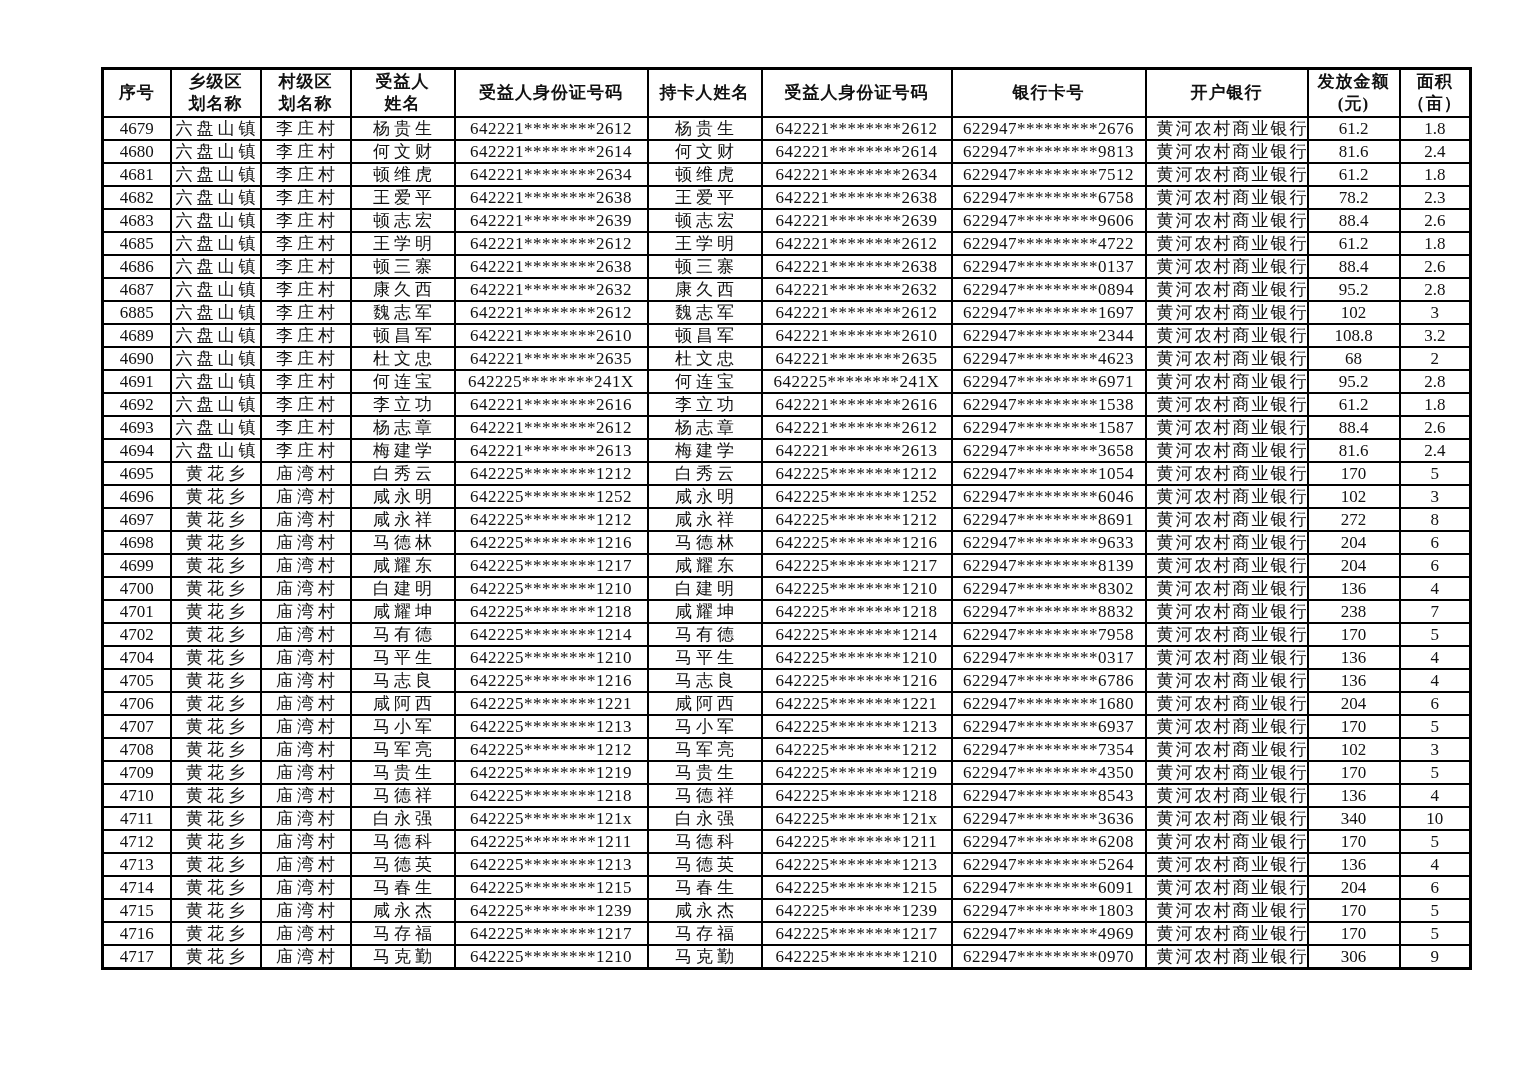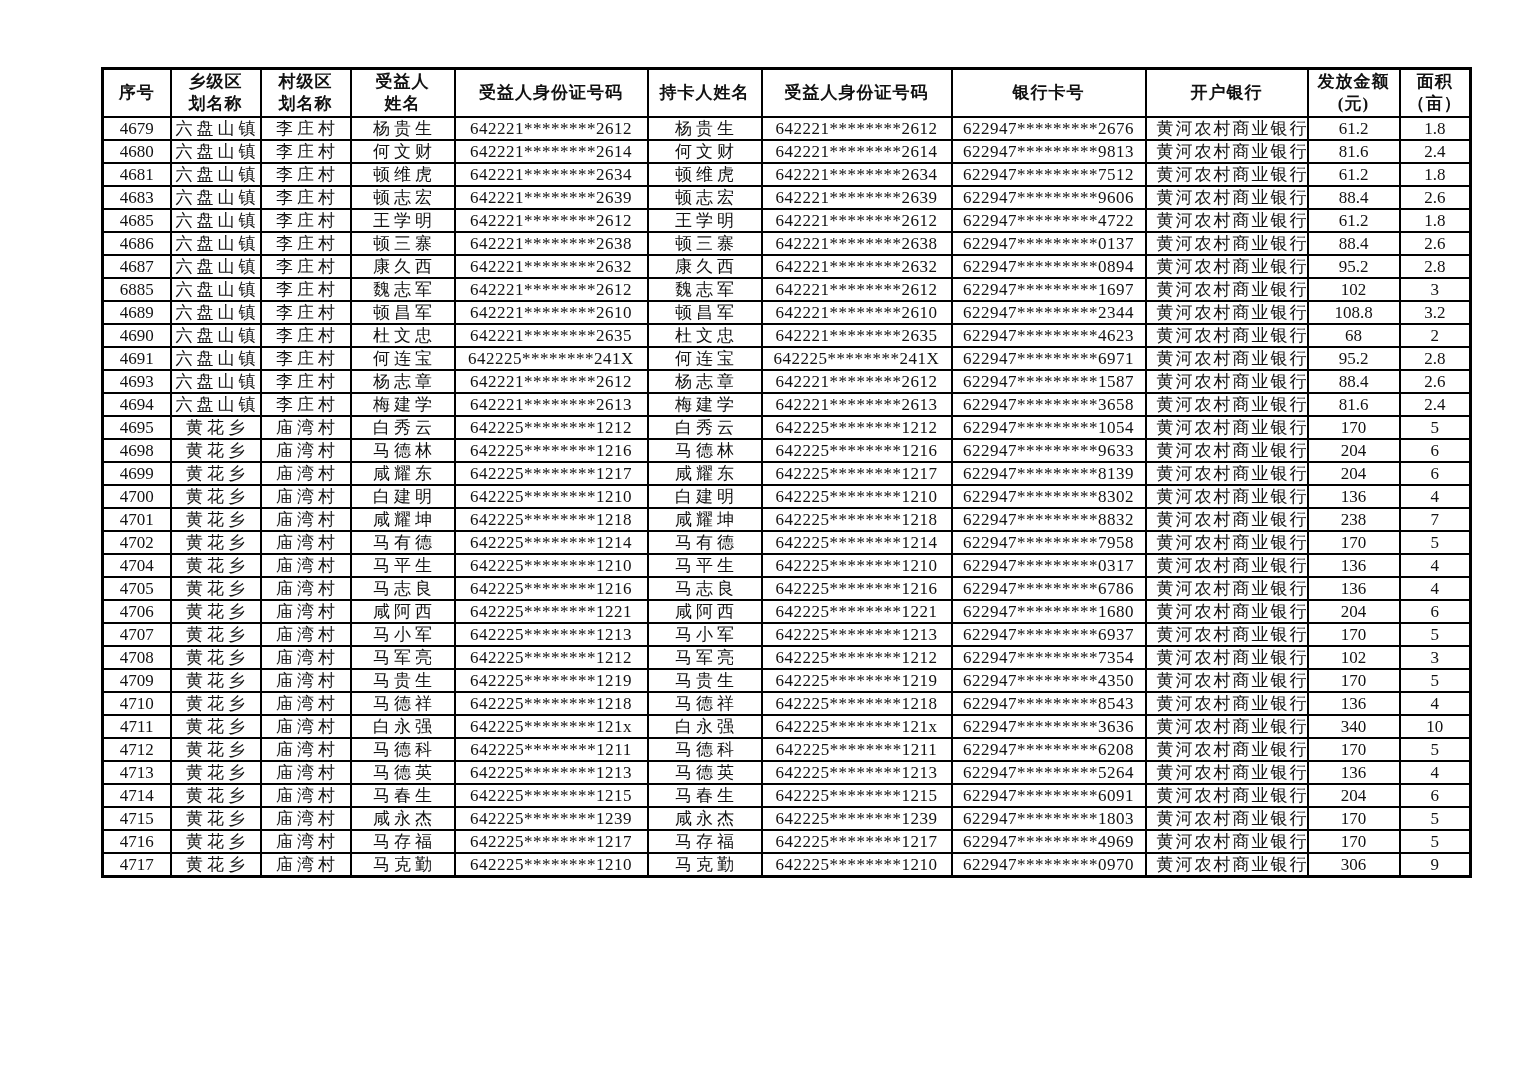--- a/index.html
+++ b/index.html
@@ -102,20 +102,33 @@
           <td class="c3">顿维虎</td>
           <td class="c4">642221********2634</td>
           <td class="c5">顿维虎</td>
           <td class="c6">642221********2634</td>
           <td class="c7">622947*********7512</td>
           <td class="c8">黄河农村商业银行</td>
           <td class="c9">61.2</td>
           <td class="c10">1.8</td>
         </tr>
         <tr>
+          <td class="c0">4682</td>
+          <td class="c1">六盘山镇</td>
+          <td class="c2">李庄村</td>
+          <td class="c3">王爱平</td>
+          <td class="c4">642221********2638</td>
+          <td class="c5">王爱平</td>
+          <td class="c6">642221********2638</td>
+          <td class="c7">622947*********6758</td>
+          <td class="c8">黄河农村商业银行</td>
+          <td class="c9">78.2</td>
+          <td class="c10">2.3</td>
+        </tr>
+        <tr>
           <td class="c0">4683</td>
           <td class="c1">六盘山镇</td>
           <td class="c2">李庄村</td>
           <td class="c3">顿志宏</td>
           <td class="c4">642221********2639</td>
           <td class="c5">顿志宏</td>
           <td class="c6">642221********2639</td>
           <td class="c7">622947*********9606</td>
           <td class="c8">黄河农村商业银行</td>
           <td class="c9">88.4</td>
@@ -206,20 +219,33 @@
           <td class="c3">何连宝</td>
           <td class="c4">642225********241X</td>
           <td class="c5">何连宝</td>
           <td class="c6">642225********241X</td>
           <td class="c7">622947*********6971</td>
           <td class="c8">黄河农村商业银行</td>
           <td class="c9">95.2</td>
           <td class="c10">2.8</td>
         </tr>
         <tr>
+          <td class="c0">4692</td>
+          <td class="c1">六盘山镇</td>
+          <td class="c2">李庄村</td>
+          <td class="c3">李立功</td>
+          <td class="c4">642221********2616</td>
+          <td class="c5">李立功</td>
+          <td class="c6">642221********2616</td>
+          <td class="c7">622947*********1538</td>
+          <td class="c8">黄河农村商业银行</td>
+          <td class="c9">61.2</td>
+          <td class="c10">1.8</td>
+        </tr>
+        <tr>
           <td class="c0">4693</td>
           <td class="c1">六盘山镇</td>
           <td class="c2">李庄村</td>
           <td class="c3">杨志章</td>
           <td class="c4">642221********2612</td>
           <td class="c5">杨志章</td>
           <td class="c6">642221********2612</td>
           <td class="c7">622947*********1587</td>
           <td class="c8">黄河农村商业银行</td>
           <td class="c9">88.4</td>
@@ -245,20 +271,46 @@
           <td class="c3">白秀云</td>
           <td class="c4">642225********1212</td>
           <td class="c5">白秀云</td>
           <td class="c6">642225********1212</td>
           <td class="c7">622947*********1054</td>
           <td class="c8">黄河农村商业银行</td>
           <td class="c9">170</td>
           <td class="c10">5</td>
         </tr>
         <tr>
+          <td class="c0">4696</td>
+          <td class="c1">黄花乡</td>
+          <td class="c2">庙湾村</td>
+          <td class="c3">咸永明</td>
+          <td class="c4">642225********1252</td>
+          <td class="c5">咸永明</td>
+          <td class="c6">642225********1252</td>
+          <td class="c7">622947*********6046</td>
+          <td class="c8">黄河农村商业银行</td>
+          <td class="c9">102</td>
+          <td class="c10">3</td>
+        </tr>
+        <tr>
+          <td class="c0">4697</td>
+          <td class="c1">黄花乡</td>
+          <td class="c2">庙湾村</td>
+          <td class="c3">咸永祥</td>
+          <td class="c4">642225********1212</td>
+          <td class="c5">咸永祥</td>
+          <td class="c6">642225********1212</td>
+          <td class="c7">622947*********8691</td>
+          <td class="c8">黄河农村商业银行</td>
+          <td class="c9">272</td>
+          <td class="c10">8</td>
+        </tr>
+        <tr>
           <td class="c0">4698</td>
           <td class="c1">黄花乡</td>
           <td class="c2">庙湾村</td>
           <td class="c3">马德林</td>
           <td class="c4">642225********1216</td>
           <td class="c5">马德林</td>
           <td class="c6">642225********1216</td>
           <td class="c7">622947*********9633</td>
           <td class="c8">黄河农村商业银行</td>
           <td class="c9">204</td>

